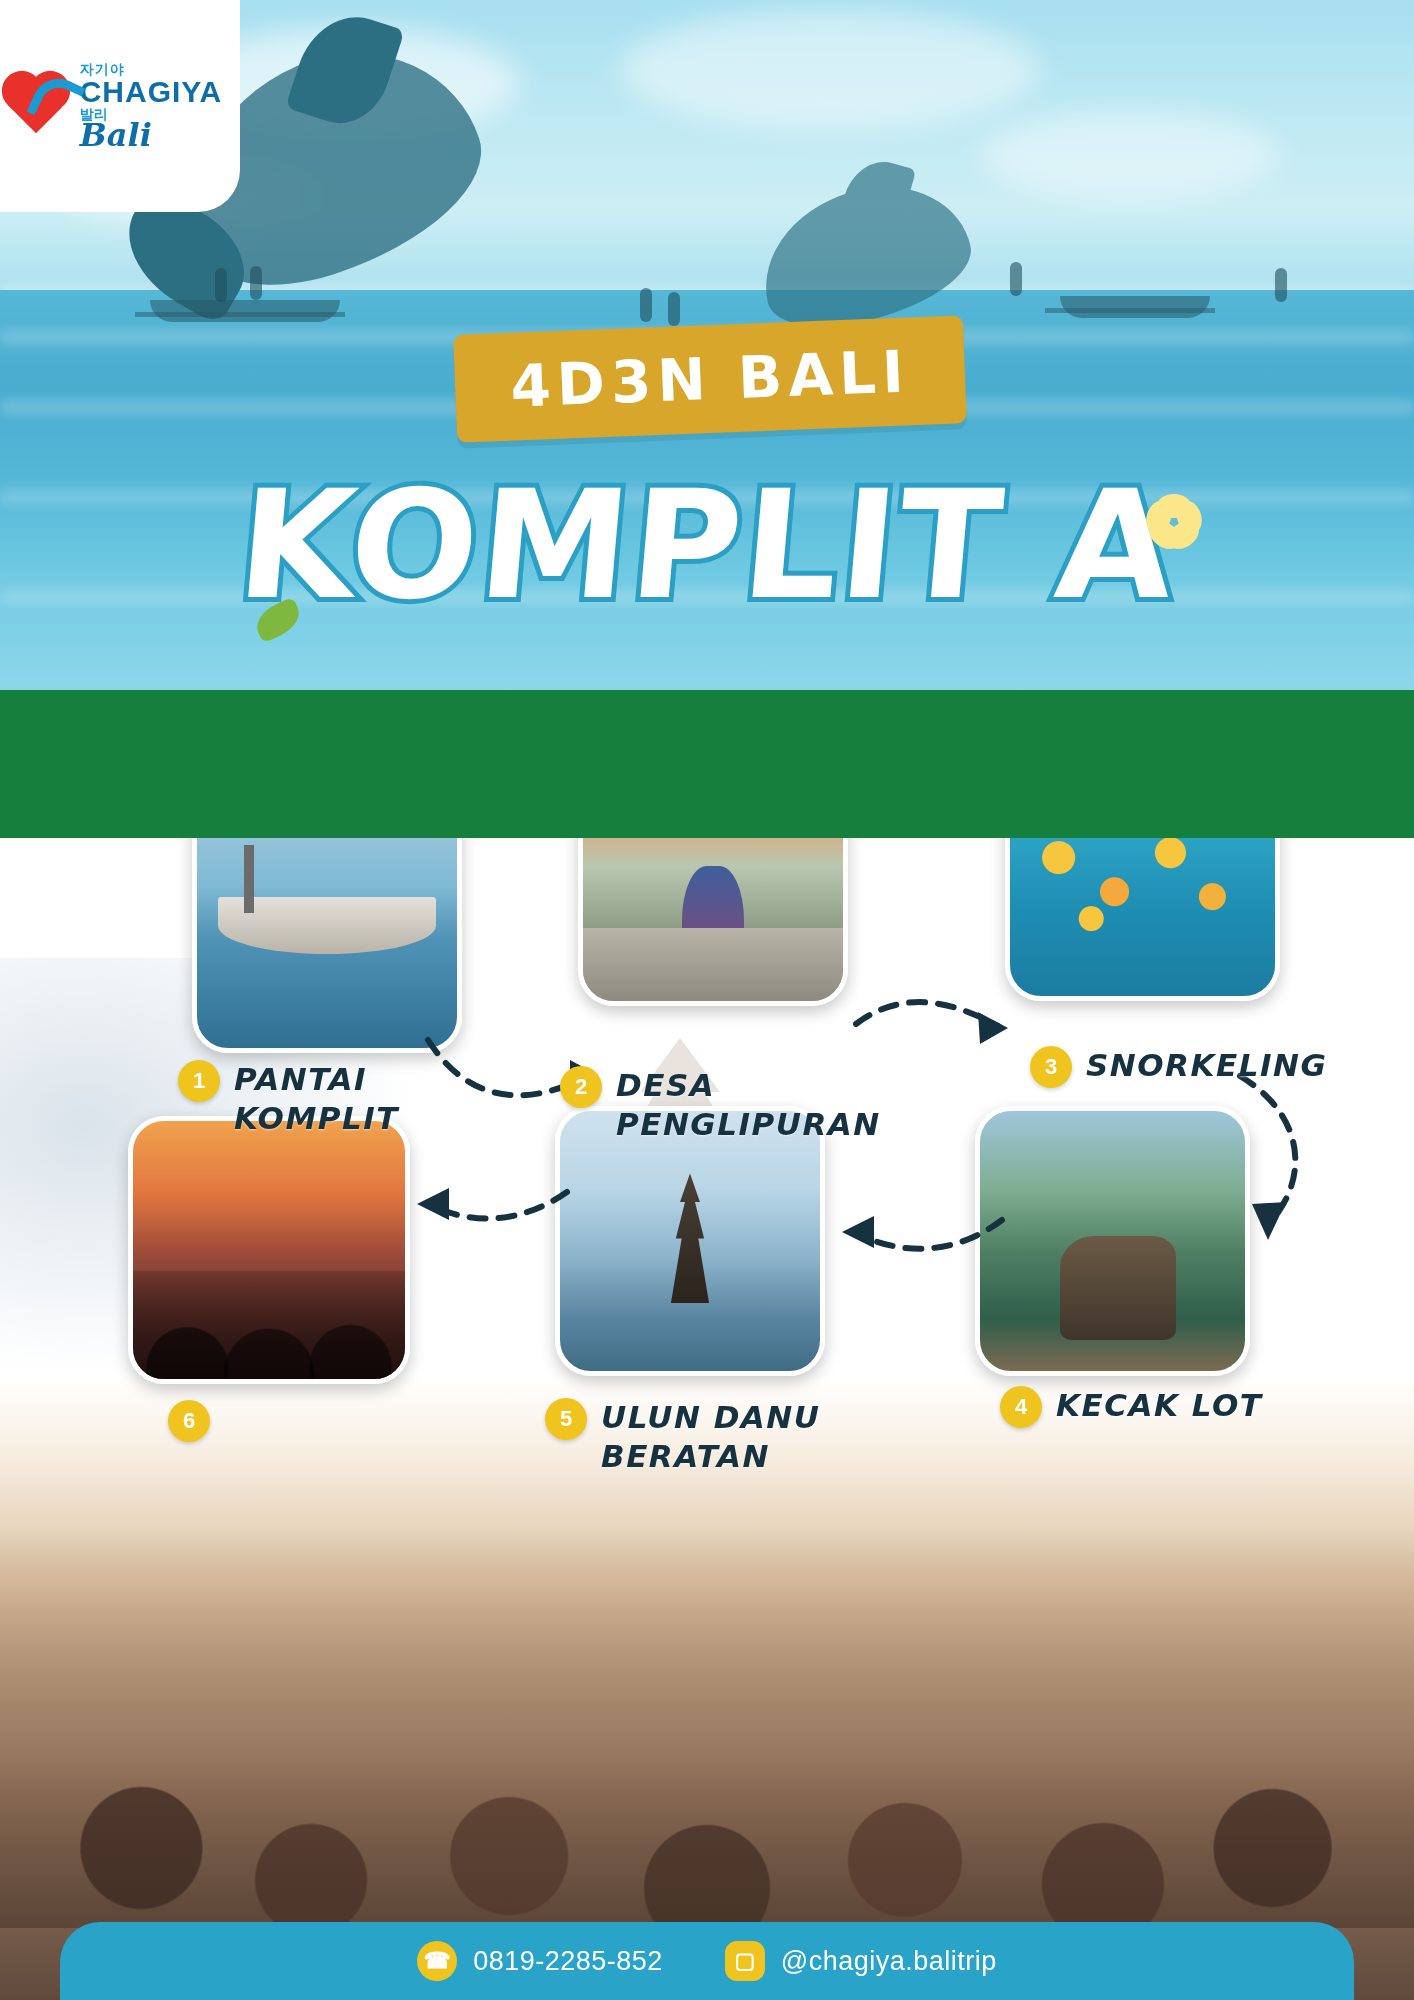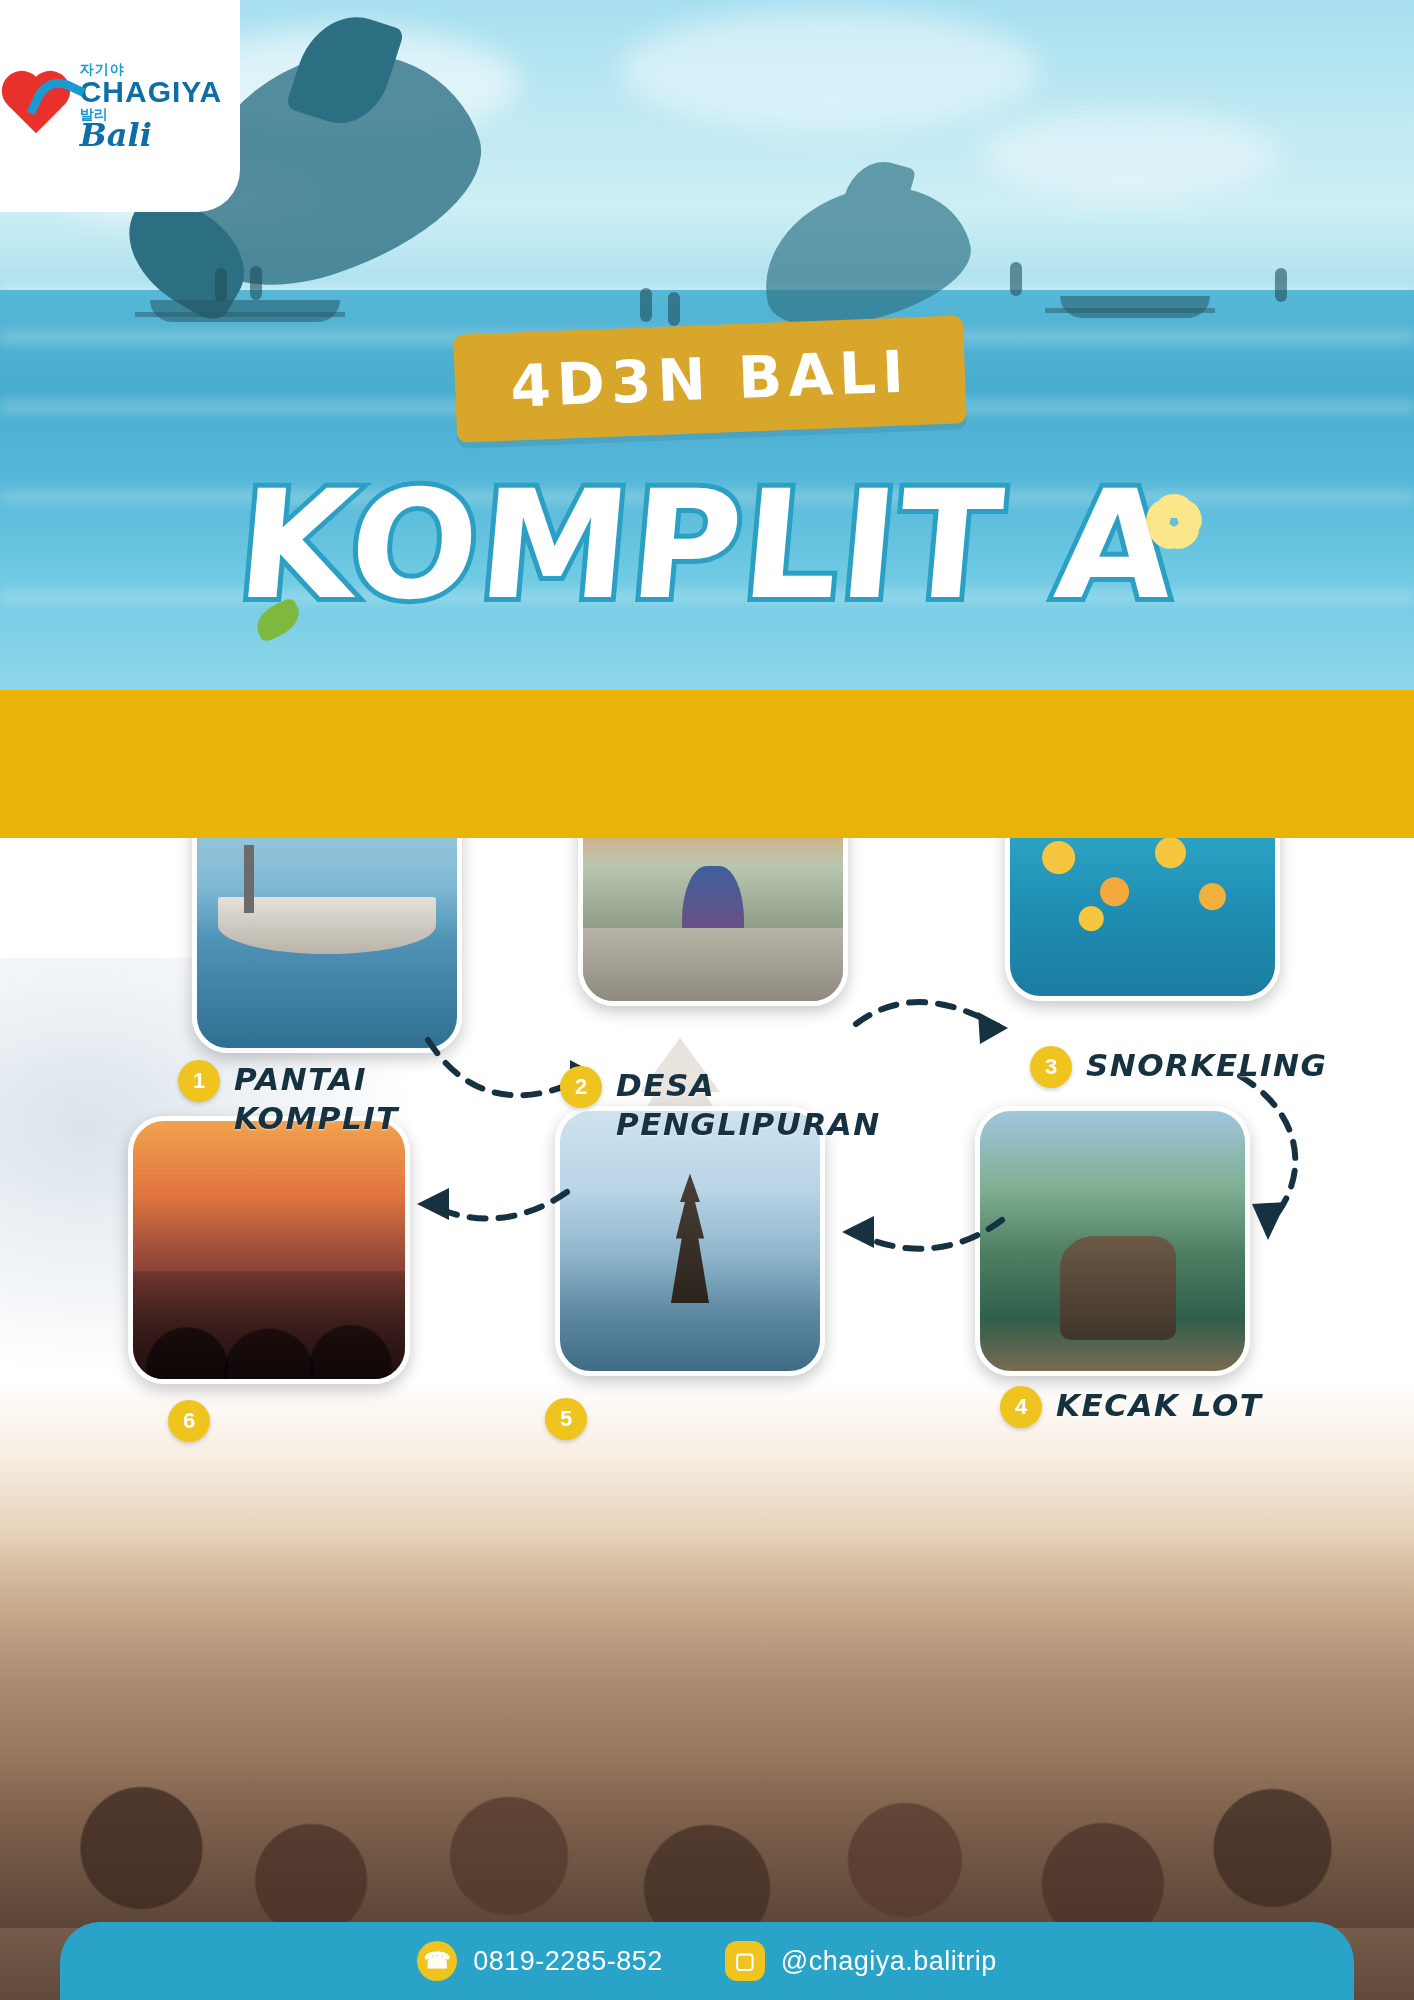--- a/index.html
+++ b/index.html
@@ -9,21 +9,21 @@
     font-family: "Liberation Sans", sans-serif;
     background: #ffffff;
     overflow: hidden;
   }
 
   .poster {
     position: relative;
     width: 1414px;
     height: 2000px;
     overflow: hidden;
-    background: #eab308;
+    background: #15803d;
   }
 
   
   .hero {
     position: absolute;
     top: 0; left: 0;
     width: 1414px;
     height: 690px;
     overflow: hidden;
     background: linear-gradient(180deg,#7fd3e8 0%, #9fe0ee 18%, #6fc4dd 38%, #4fb0cf 58%, #3ea5c8 78%, #2f98bd 100%);
@@ -490,20 +490,21 @@
     <div class="lbl" style="left:1000px; top:548px; width:300px;">
       <div class="num">4</div>
       <div class="lbl-text">KECAK LOT</div>
     </div>
 
     <div class="stop" style="left:555px; top:268px; width:270px; height:270px;">
       <div class="thumb p-ulundanu"></div>
     </div>
     <div class="lbl" style="left:545px; top:560px; width:290px;">
       <div class="num">5</div>
+      <div class="lbl-text">ULUN DANU BERATAN</div>
     </div>
 
     <div class="stop" style="left:128px; top:278px; width:282px; height:268px;">
       <div class="thumb p-kecak"></div>
     </div>
     <div class="lbl" style="left:168px; top:562px; width:300px;">
       <div class="num">6</div>
     </div>
 
     <svg class="arrow" style="left:420px; top:160px;" width="200" height="120" viewBox="0 0 200 120">

